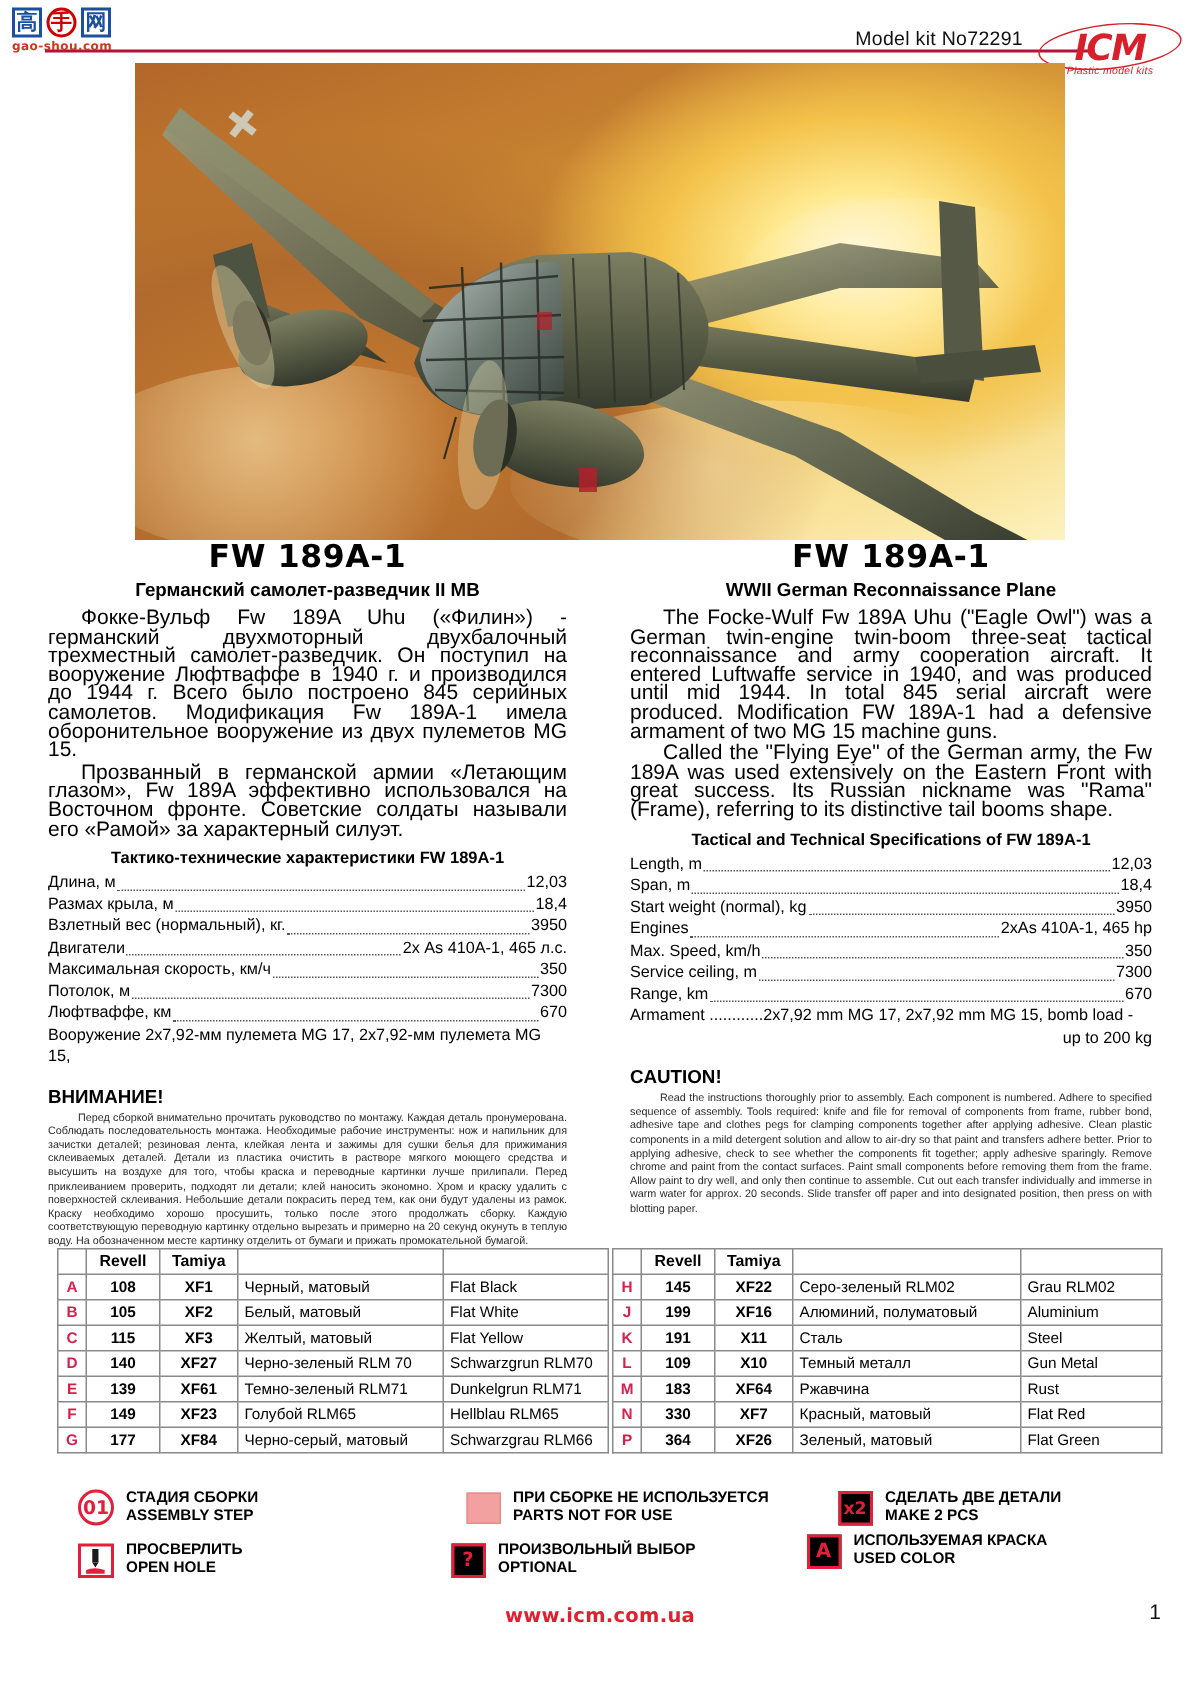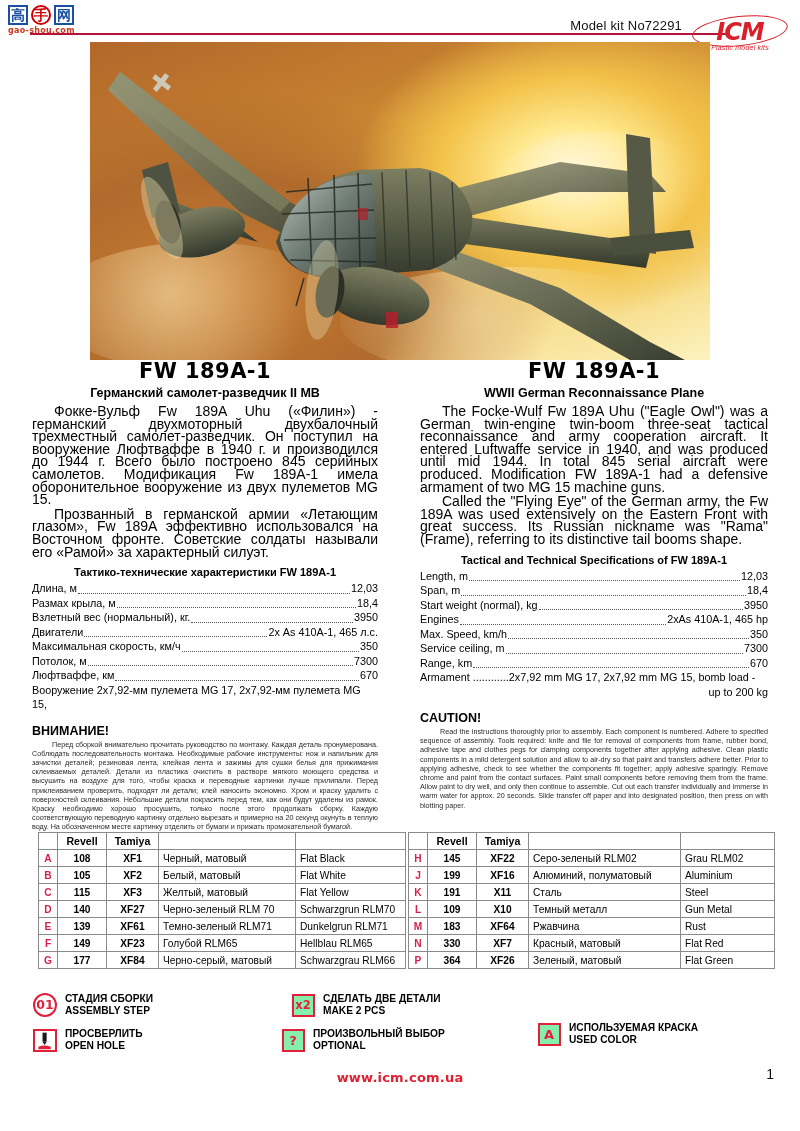--- a/index.html
+++ b/index.html
@@ -130,21 +130,21 @@
     color: #d4224a; font-size: 11px;
   }
   .c-rev { width: 49px; text-align: center; font-weight: bold; }
   .c-tam { width: 52px; text-align: center; font-weight: bold; }
   .c-ru  { width: 137px; }
   .c-en  { width: 110px; }
   .ctable.right .c-ru { width: 152px; }
   .ctable.right .c-en { width: 94px; }
 
   
-  .legend { position: absolute; left: 32px; top: 992px; width: 716px; }
+  .legend { position: absolute; left: 51px; top: 992px; width: 716px; }
   .lg-row { display: flex; margin-bottom: 9px; }
   .lg-item { display: flex; align-items: center; gap: 7px; }
   .lg-ic {
     flex: 0 0 auto; width: 26px; height: 26px;
     display: flex; align-items: center; justify-content: center;
   }
   .lg-txt { font-size: 10.2px; font-weight: bold; line-height: 11.6px; }
   .lg-txt .ru { display: block; }
   .lg-txt .en { display: block; }
 
@@ -157,21 +157,21 @@
   .ic-circle-thin {
     width: 20px; height: 20px; border-radius: 50%;
     border: 1.4px solid #111; color: #111;
     font-size: 9px; font-weight: bold; line-height: 18px; text-align: center;
     font-family: "DejaVu Sans", sans-serif;
   }
   .ic-pink-sq {
     width: 23px; height: 21px; background: #f2a0a0; border: 1px solid #e88b8b;
   }
   .ic-box-red {
-    width: 23px; height: 23px; border: 2px solid #e2203c; background: #86efac;
+    width: 23px; height: 23px; border: 2px solid #e2203c; background: #000000;
     color: #e2203c; font-size: 13px; font-weight: bold; line-height: 19px;
     text-align: center; font-family: "DejaVu Sans", sans-serif;
   }
   .ic-box-red.small { font-size: 11.5px; }
   .ic-drill {
     width: 24px; height: 23px; border: 2px solid #e2203c; background: #fff;
     position: relative; overflow: hidden;
   }
 
   
@@ -514,20 +514,29 @@
     <div class="lg-row">
       <div class="lg-item" style="width:258px;">
         <span class="lg-ic">
           <span class="ic-circle-solid">01</span>
         </span>
         <span class="lg-txt">
           <span class="ru">СТАДИЯ СБОРКИ</span>
           <span class="en">ASSEMBLY STEP</span>
         </span>
       </div>
+      <div class="lg-item" style="width:248px;">
+        <span class="lg-ic">
+          <span class="ic-pink-sq"></span>
+        </span>
+        <span class="lg-txt">
+          <span class="ru">ПРИ СБОРКЕ НЕ ИСПОЛЬЗУЕТСЯ</span>
+          <span class="en">PARTS NOT FOR USE</span>
+        </span>
+      </div>
       <div class="lg-item">
         <span class="lg-ic">
           <span class="ic-box-red small">x2</span>
         </span>
         <span class="lg-txt">
           <span class="ru">СДЕЛАТЬ ДВЕ ДЕТАЛИ</span>
           <span class="en">MAKE 2 PCS</span>
         </span>
       </div>
     </div>

